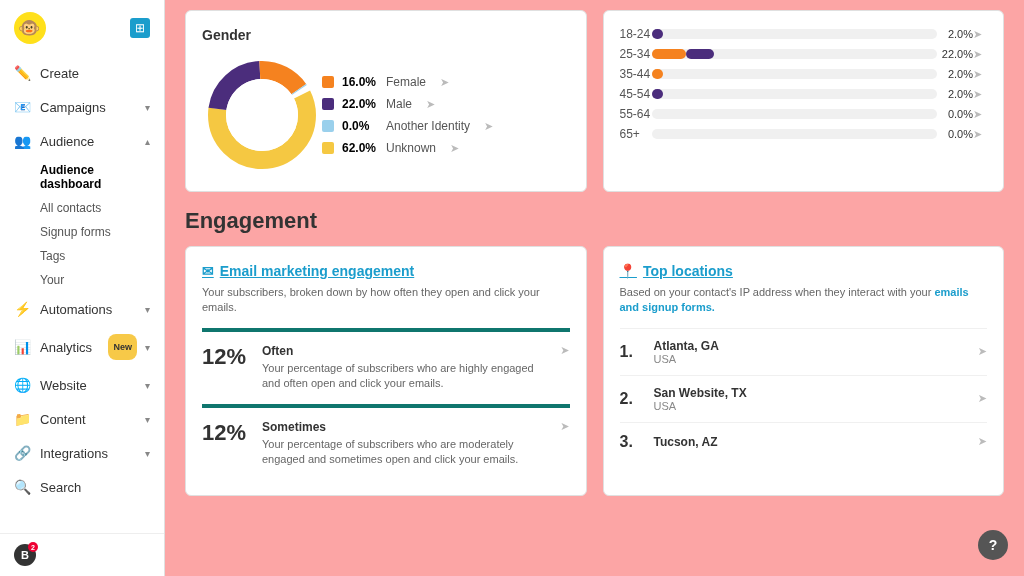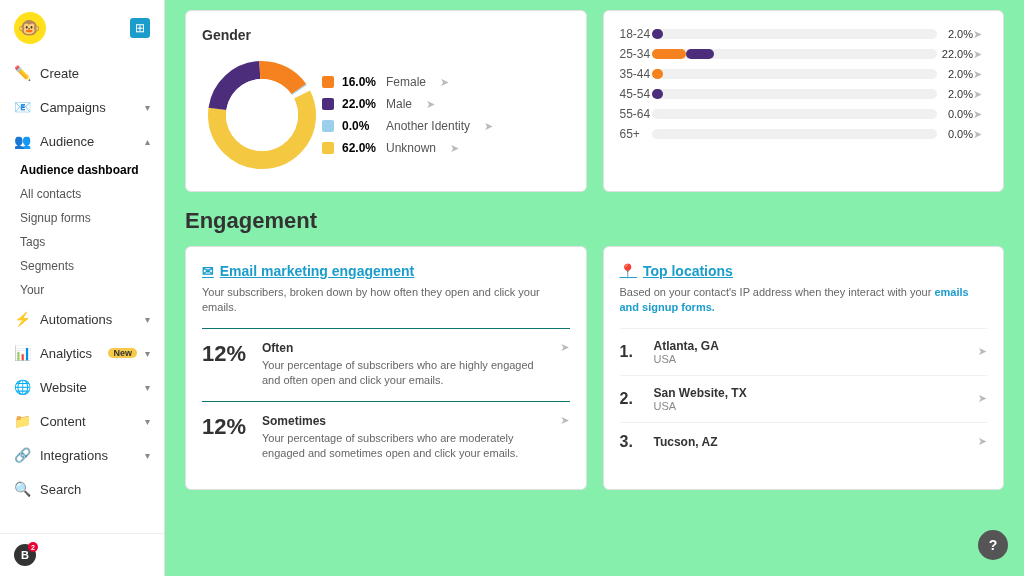--- a/index.html
+++ b/index.html
@@ -9,30 +9,30 @@
     .sidebar { width: 165px; background: #fff; border-right: 1px solid #e0e0e0; display: flex; flex-direction: column; flex-shrink: 0; height: 576px; overflow-y: auto; }
     .sidebar-logo { padding: 12px 14px; display: flex; align-items: center; justify-content: space-between; }
     .logo-icon { width: 32px; height: 32px; background: #ffe01b; border-radius: 50%; display: flex; align-items: center; justify-content: center; font-size: 18px; }
     .sidebar-toggle { width: 20px; height: 20px; background: #1b9dcc; border-radius: 3px; display: flex; align-items: center; justify-content: center; cursor: pointer; }
     .sidebar-toggle::before { content: '⊞'; color: white; font-size: 12px; }
     .sidebar-nav { flex: 1; }
     .nav-item { display: flex; align-items: center; padding: 8px 14px; cursor: pointer; color: #333; font-size: 13px; gap: 8px; }
     .nav-item .nav-icon { width: 18px; height: 18px; display: flex; align-items: center; justify-content: center; font-size: 14px; flex-shrink: 0; }
     .nav-item .nav-label { flex: 1; font-size: 13px; }
     .nav-item .chevron { font-size: 10px; color: #888; }
-    .nav-item .badge-new { background: #f7c948; color: #333; font-size: 9px; font-weight: 700; padding: 0 5px; border-radius: 8px; }
-    .nav-sub { padding-left: 20px; }
+    .nav-item .badge-new { background: #f7c948; color: #333; font-size: 9px; font-weight: 700; padding: 8px 5px; border-radius: 8px; }
+    .nav-sub { padding-left: 40px; }
     .nav-sub-item { padding: 5px 14px 5px 0; cursor: pointer; color: #555; font-size: 12px; display: block; }
     .nav-sub-item.active { font-weight: 700; color: #000; }
     .sidebar-bottom { padding: 10px 14px; display: flex; align-items: center; gap: 6px; border-top: 1px solid #eee; }
     .avatar-badge { width: 22px; height: 22px; background: #333; border-radius: 50%; display: flex; align-items: center; justify-content: center; color: white; font-size: 11px; font-weight: 700; position: relative; }
     .unread-dot { position: absolute; top: -2px; right: -2px; width: 10px; height: 10px; background: #e03; border-radius: 50%; font-size: 7px; color: white; display: flex; align-items: center; justify-content: center; }
 
     
-    .main { flex: 1; overflow-y: auto; background: #86efac; }
+    .main { flex: 1; overflow-y: auto; background: #fca5a5; }
     .main-content { padding: 0 20px 20px 20px; }
 
     
     .cards-row { display: flex; gap: 16px; margin-bottom: 16px; padding-top: 10px; }
     .card { background: white; border-radius: 6px; border: 1px solid #e0e0e0; padding: 16px; }
     .card-half { flex: 1; }
     .card-title { font-size: 14px; font-weight: 600; color: #333; margin-bottom: 12px; }
 
     
     .gender-content { display: flex; align-items: center; }
@@ -53,21 +53,21 @@
     .age-bar-fill { height: 100%; border-radius: 5px; position: absolute; left: 0; top: 0; }
     .age-pct { width: 36px; text-align: right; font-size: 11px; color: #333; flex-shrink: 0; }
     .age-send { color: #bbb; font-size: 11px; cursor: pointer; width: 14px; }
 
     
     .section-title { font-size: 22px; font-weight: 700; color: #333; margin: 16px 0 12px; }
     .engagement-row { display: flex; gap: 16px; }
     .engagement-card { flex: 1; background: white; border-radius: 6px; border: 1px solid #e0e0e0; padding: 16px; }
     .engagement-card-title { font-size: 14px; font-weight: 700; color: #1b9dcc; text-decoration: underline; cursor: pointer; display: flex; align-items: center; gap: 6px; margin-bottom: 6px; }
     .engagement-desc { font-size: 11px; color: #666; margin-bottom: 12px; line-height: 1.4; }
-    .metric-row { display: flex; align-items: flex-start; gap: 12px; padding: 12px 0; border-top: 1px solid #0f766e; }
+    .metric-row { display: flex; align-items: flex-start; gap: 12px; padding: 12px 0; border-top: 4px solid #0f766e; }
     .metric-pct { font-size: 22px; font-weight: 700; color: #333; min-width: 48px; }
     .metric-info { flex: 1; }
     .metric-title { font-weight: 700; font-size: 12px; color: #333; margin-bottom: 3px; }
     .metric-desc { font-size: 11px; color: #666; line-height: 1.4; }
     .metric-send { color: #bbb; font-size: 11px; margin-left: auto; cursor: pointer; }
 
     
     .locations-desc { font-size: 11px; color: #666; margin-bottom: 12px; line-height: 1.4; }
     .locations-desc a { color: #1b9dcc; text-decoration: none; font-weight: 600; }
     .location-row { display: flex; align-items: center; gap: 12px; padding: 10px 0; border-top: 1px solid #f0f0f0; }
@@ -106,21 +106,20 @@
       <span class="nav-icon">👥</span>
       <span class="nav-label">Audience</span>
       <span class="chevron">▴</span>
     </div>
 
     <div class="nav-sub">
       <span class="nav-sub-item active">Audience dashboard</span>
       <span class="nav-sub-item">All contacts</span>
       <span class="nav-sub-item">Signup forms</span>
       <span class="nav-sub-item">Tags</span>
-      <span class="nav-sub-item">Segments</span>
       <span class="nav-sub-item">Your</span>
     </div>
 
     <div class="nav-item">
       <span class="nav-icon">⚡</span>
       <span class="nav-label">Automations</span>
       <span class="chevron">▾</span>
     </div>
 
     <div class="nav-item">

